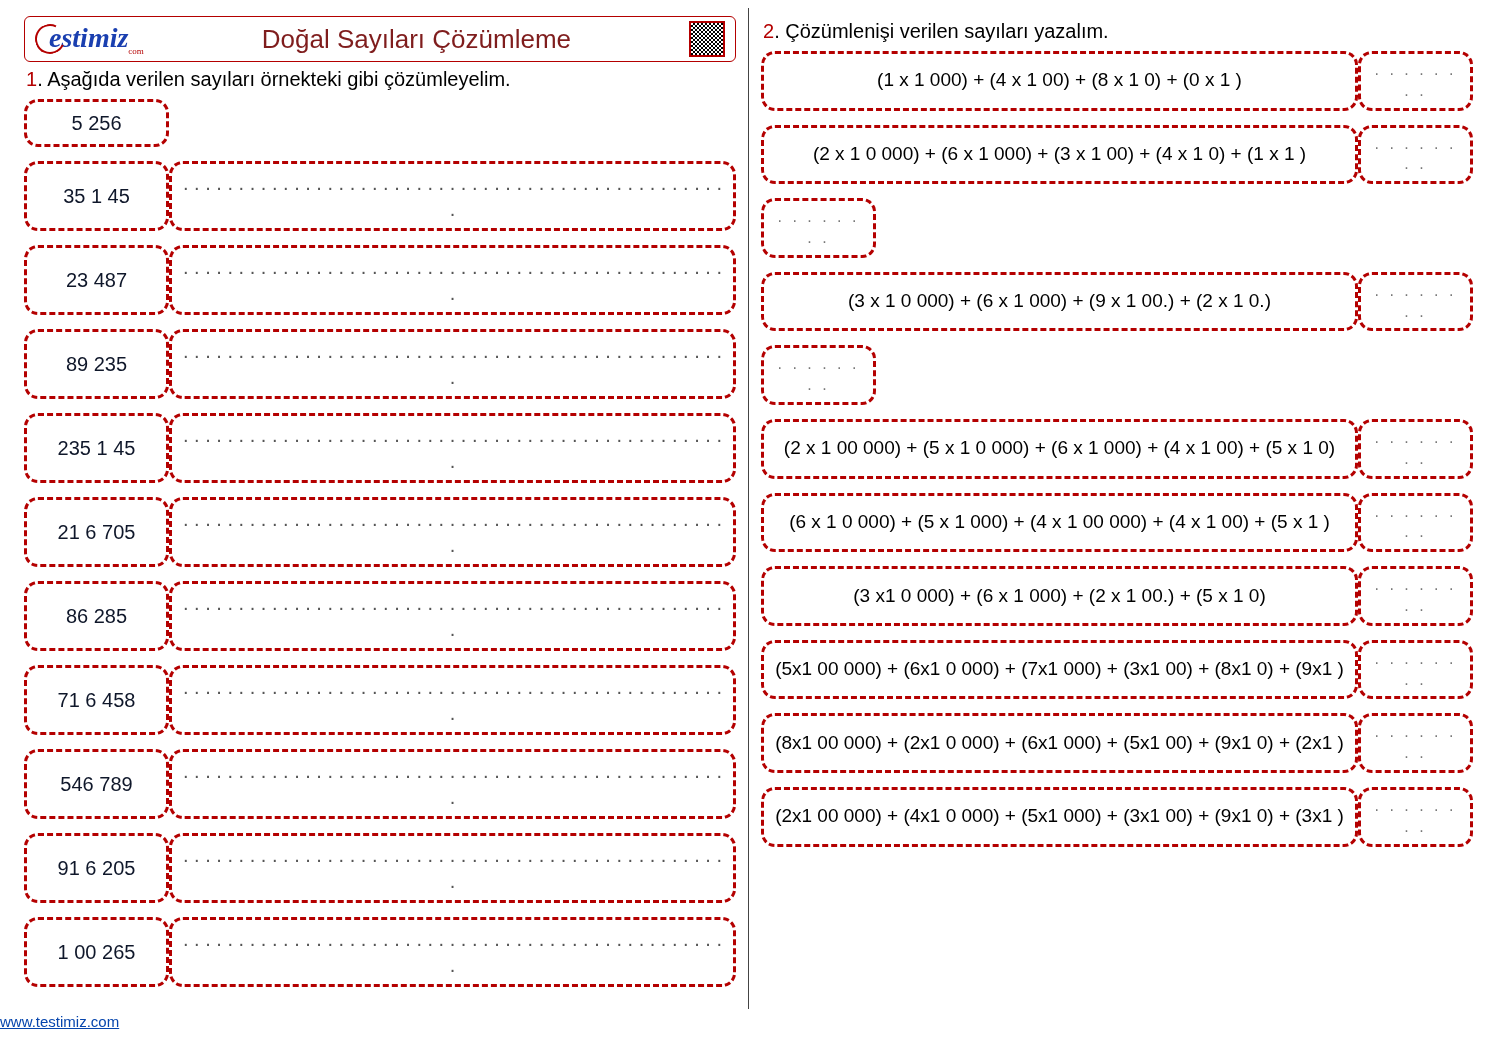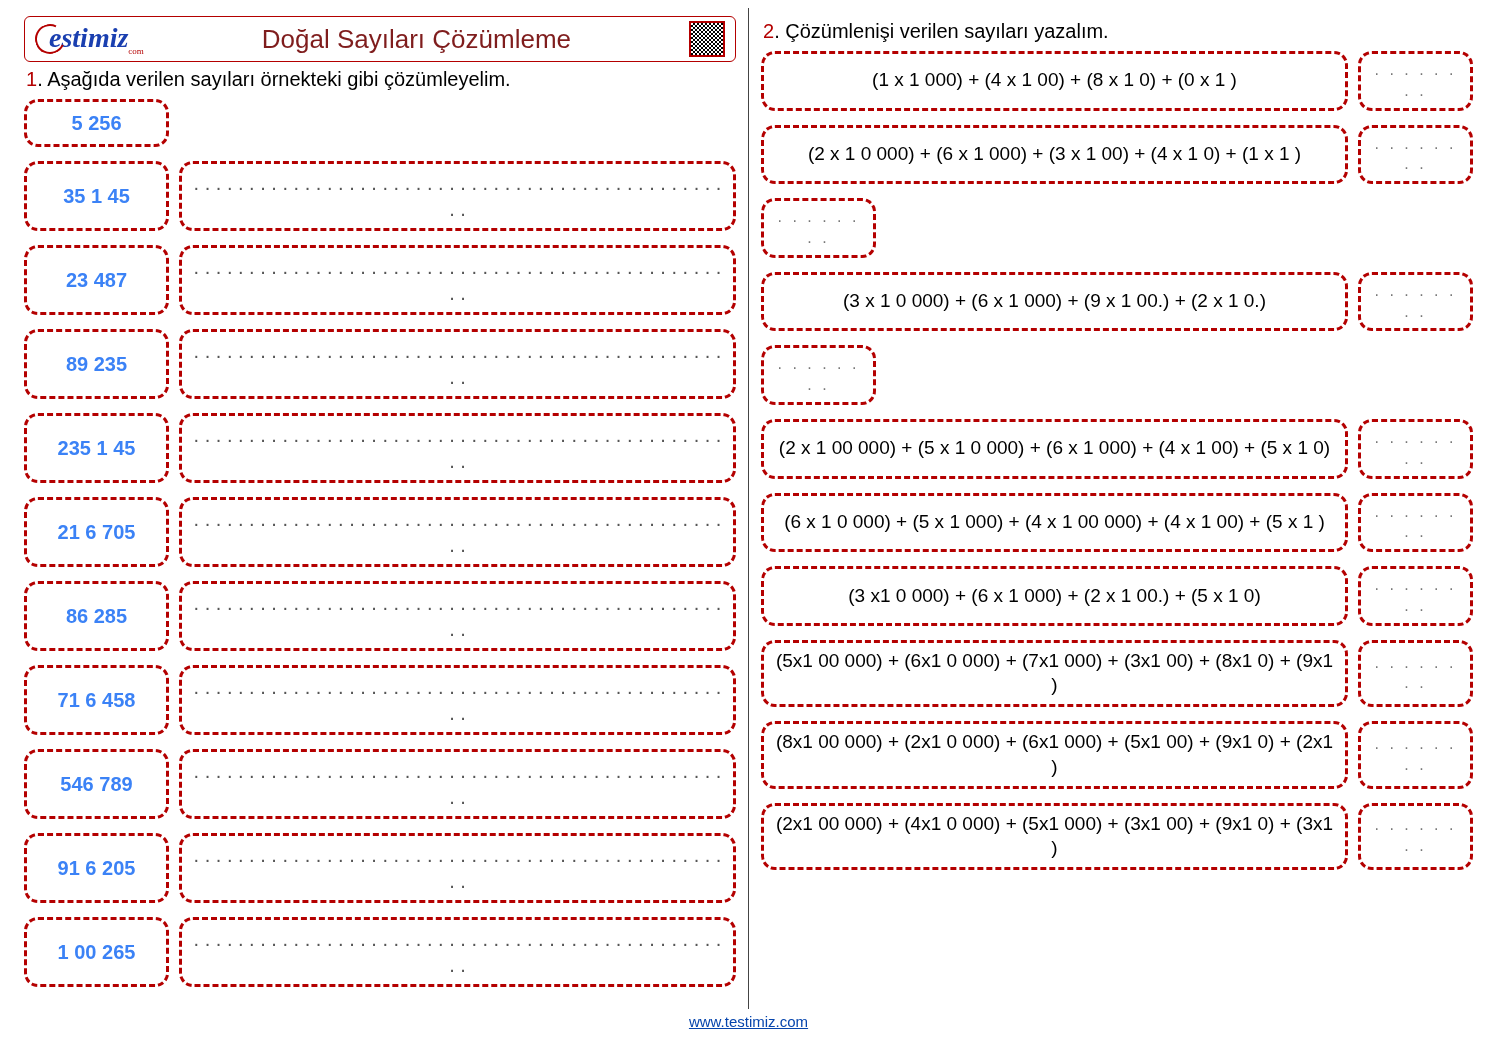--- a/index.html
+++ b/index.html
@@ -65,43 +65,42 @@
     border: 2px solid #b40000;
   }
   .instruction {
     font-size: 20px;
     margin: 4px 0 8px 2px;
     font-family: "Comic Sans MS", cursive, sans-serif;
   }
   .instruction .num { color: #b40000; }
   .row {
     display: flex;
-    gap: 10px;
     margin-bottom: 14px;
   }
   .box {
     border: 3px dashed #b40000;
     border-radius: 14px;
     display: flex;
     align-items: center;
     justify-content: center;
     font-size: 20px;
     padding: 6px 10px;
     min-height: 48px;
     font-family: "Comic Sans MS", cursive, sans-serif;
     text-align: center;
     line-height: 1.3;
   }
-  .box.num { width: 145px; flex-shrink: 0; color: #3b82f6; font-weight: bold; }
+  .box.num { width: 145px; flex-shrink: 0; color: #0f172a; }
   .box.expand { flex: 1; color: #555; letter-spacing: 4px; }
   .box.example { color: #b40000; letter-spacing: normal; }
   .box.expr { flex: 1; color: #000; letter-spacing: normal; font-size: 19px; }
   .box.ans { width: 115px; flex-shrink: 0; color: #777; letter-spacing: 3px; font-size: 16px; }
   .footer {
-    text-align: center;
+    text-align: left;
     font-size: 15px;
     padding-bottom: 6px;
   }
   .footer a { color: #0645ad; text-decoration: underline; }
 </style>
 </head>
 <body>
 
 <div class="page">
 

